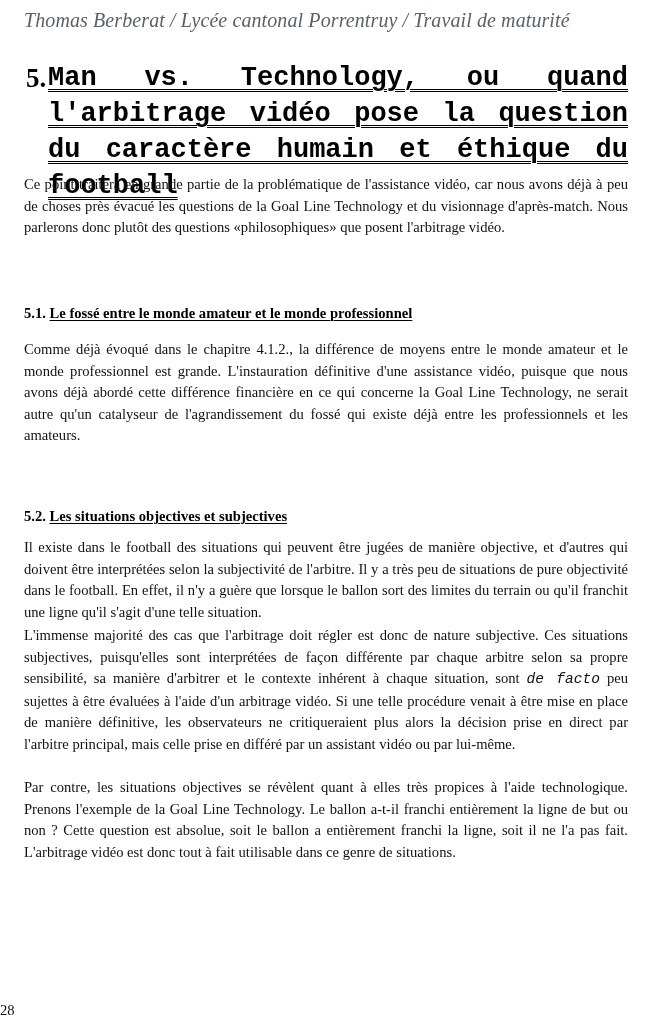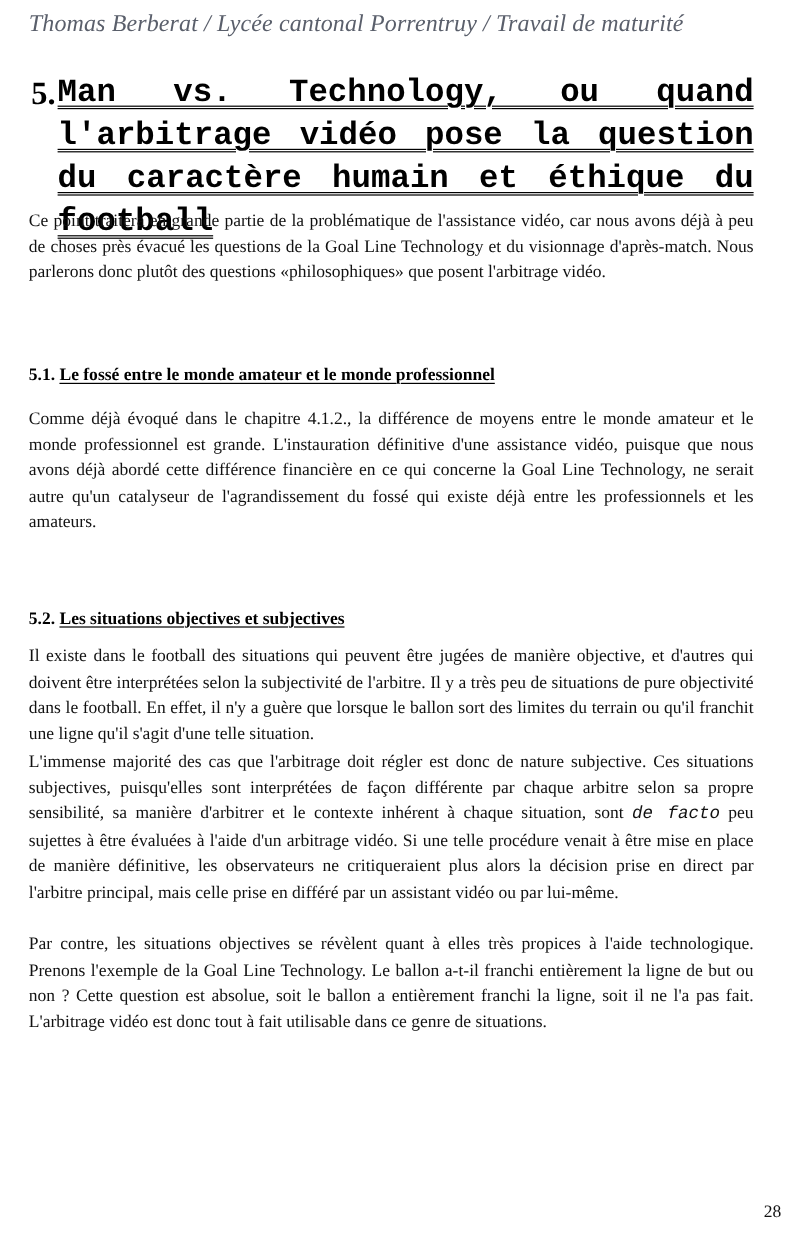--- a/index.html
+++ b/index.html
@@ -67,21 +67,21 @@
     }
     .section-heading .sec-title {
       text-decoration: underline;
       text-decoration-thickness: 1px;
       text-underline-offset: 2px;
     }
     .page-number {
       position: absolute;
       left: 0;
       width: 651px;
-      text-align: right;
+      text-align: left;
       top: 1002px;
       font-size: 14.6px;
       color: #111;
     }
     em { font-style: italic; font-family: Liberation Mono, monospace; }
   </style>
 </head>
 <body>
 
 <div class="running-header">Thomas Berberat / Lycée cantonal Porrentruy / Travail de maturité</div>

